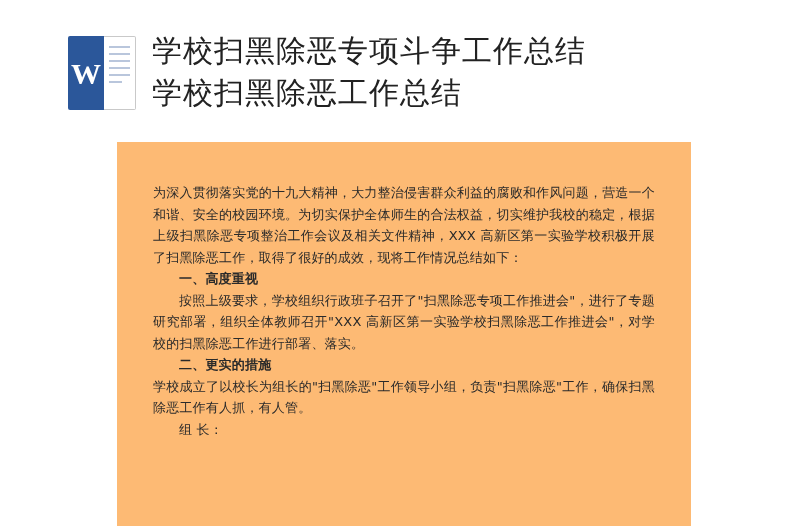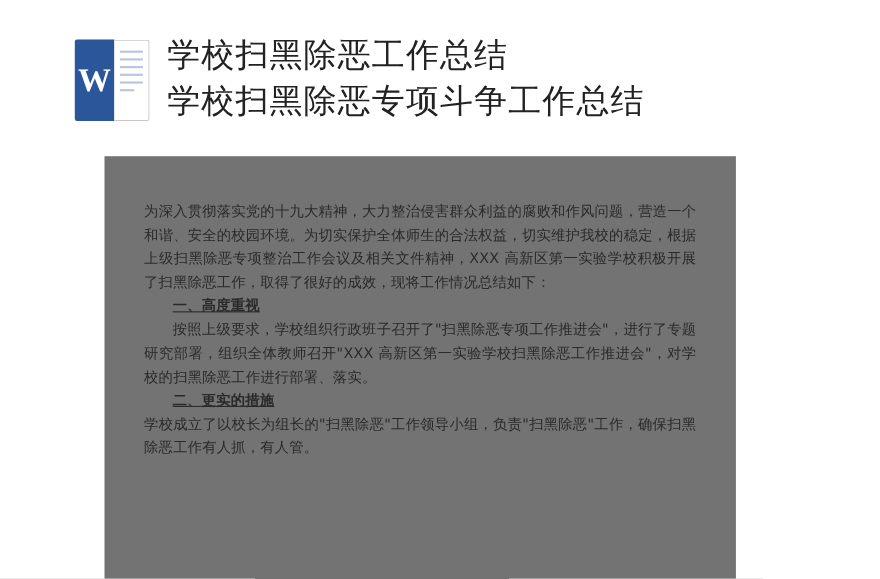--- a/index.html
+++ b/index.html
@@ -91,46 +91,45 @@
     line-height: 42px;
     color: #222222;
     font-family: "DejaVu Sans", "Liberation Sans", sans-serif;
     letter-spacing: 1px;
     white-space: nowrap;
   }
 
   
   .doc-sheet {
     position: absolute;
-    left: 95px;
+    left: 117px;
     top: 142px;
     width: 574px;
     height: 384px;
-    background: #737373;
+    background: #fdba74;
     box-shadow: 0 0 0 0 transparent;
     box-sizing: border-box;
     padding: 40px 36px 0 36px;
     overflow: hidden;
   }
   .doc-sheet p {
     margin: 0;
     font-size: 13px;
     line-height: 21.5px;
     color: #2a2a2a;
     font-family: "DejaVu Sans", "Liberation Sans", sans-serif;
     text-align: justify;
     letter-spacing: 0.2px;
   }
   .doc-sheet p.indent {
     text-indent: 26px;
   }
   .doc-sheet p.bold {
     font-weight: bold;
     text-indent: 26px;
-    text-decoration: underline;
   }
 </style>
 </head>
 <body>
 
 <div class="page">
 
   <div class="header">
 
     <div class="word-icon">
@@ -141,28 +140,29 @@
         <i></i>
         <i></i>
         <i></i>
         <i></i>
         <i></i>
         <i class="short"></i>
       </div>
     </div>
 
     <div class="title-block">
+      <div class="doc-title-line">学校扫黑除恶专项斗争工作总结</div>
       <div class="doc-title-line">学校扫黑除恶工作总结</div>
-      <div class="doc-title-line">学校扫黑除恶专项斗争工作总结</div>
     </div>
 
   </div>
 
   <div class="doc-sheet">
     <p>为深入贯彻落实党的十九大精神，大力整治侵害群众利益的腐败和作风问题，营造一个和谐、安全的校园环境。为切实保护全体师生的合法权益，切实维护我校的稳定，根据上级扫黑除恶专项整治工作会议及相关文件精神，XXX 高新区第一实验学校积极开展了扫黑除恶工作，取得了很好的成效，现将工作情况总结如下：</p>
     <p class="bold">一、高度重视</p>
     <p class="indent">按照上级要求，学校组织行政班子召开了"扫黑除恶专项工作推进会"，进行了专题研究部署，组织全体教师召开"XXX 高新区第一实验学校扫黑除恶工作推进会"，对学校的扫黑除恶工作进行部署、落实。</p>
     <p class="bold">二、更实的措施</p>
     <p>学校成立了以校长为组长的"扫黑除恶"工作领导小组，负责"扫黑除恶"工作，确保扫黑除恶工作有人抓，有人管。</p>
+    <p class="indent">组 长：</p>
 
   </div>
 
 </div>
 
 </body></html>

